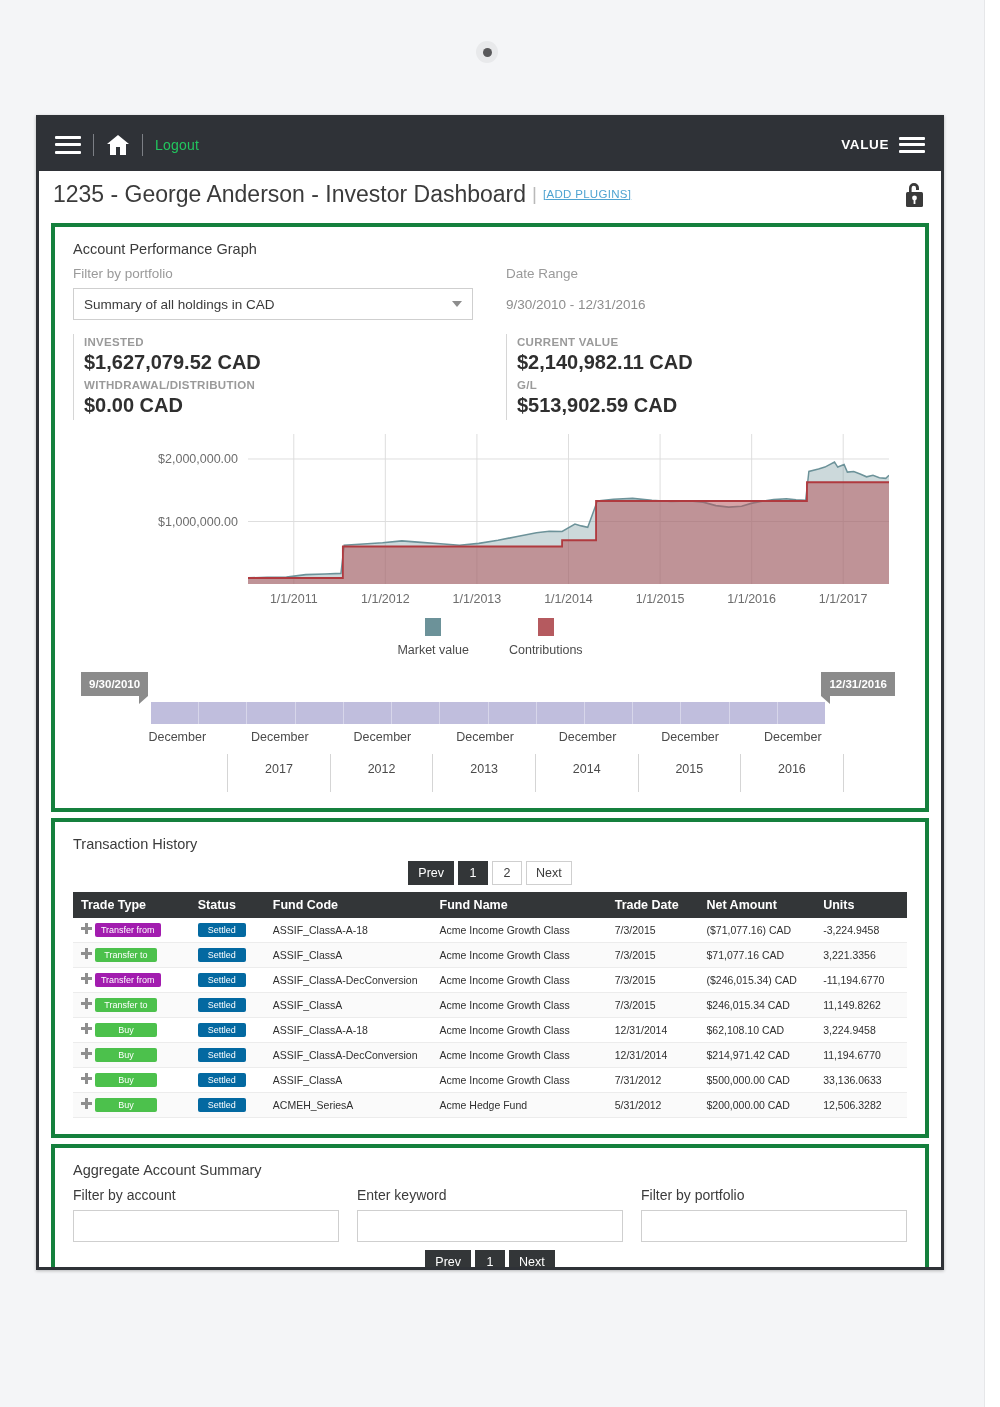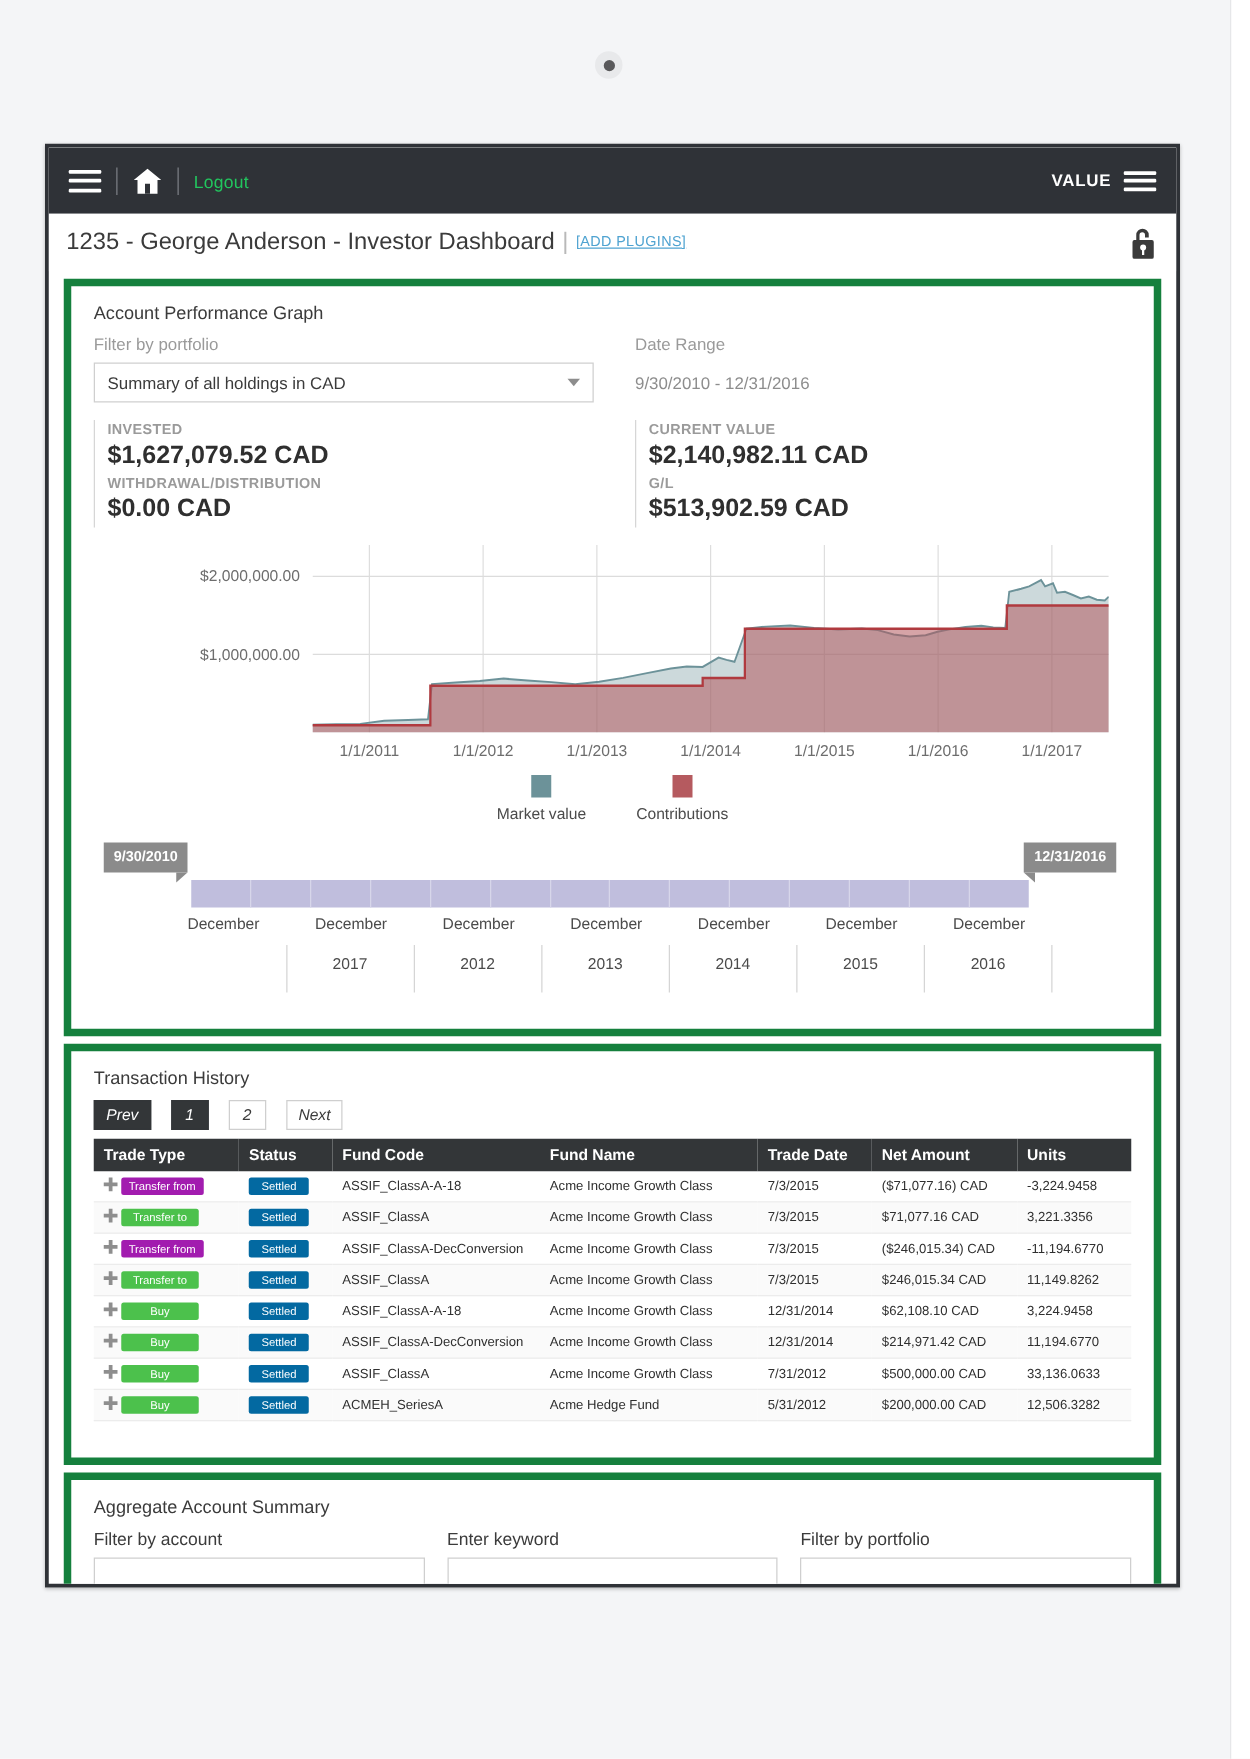--- a/index.html
+++ b/index.html
@@ -44,28 +44,28 @@
   .topbar-right{ margin-left:auto; display:flex; align-items:center; gap:10px;}
   .menu-label{ font-size:13.5px; font-weight:bold; letter-spacing:.6px;}
   .hamb2{ width:26px; height:16px; display:flex; flex-direction:column; justify-content:space-between;}
   .hamb2 span{ display:block; height:3px; background:#fff; border-radius:1px;}
 
   
   .titlebar{
     height:46px; display:flex; align-items:center; padding:0 14px 0 14px;
     background:#fff; position:relative;
   }
-  .ptitle{ font-size:19px; color:#3b3b3b; font-weight:400;}
+  .ptitle{ font-size:23px; color:#3b3b3b; font-weight:400;}
   .tsep{ color:#b9b9b9; margin:0 6px; font-size:19px;}
   .addplug{ font-size:11.5px; color:#4fa3d1; text-decoration:underline; letter-spacing:.3px; cursor:pointer;}
   .lock{ margin-left:auto; width:26px; height:30px; position:relative; }
 
   .panel{
-    margin:6px 12px 0 12px; border:6px solid #15803d; background:#fff;
-    padding:14px 18px 29px 18px; position:relative;
+    margin:6px 12px 0 12px; border:4px solid #15803d; background:#fff;
+    padding:14px 18px 16px 18px; position:relative;
   }
   .panel-title{ font-size:14.5px; color:#3b3b3b; margin-bottom:9px;}
 
   .flt-label{ font-size:13.5px; color:#9a9a9a; margin-bottom:7px;}
   .row2{ display:flex; }
   .col-left{ width:415px; }
   .col-right{ flex:1; padding-left:18px;}
   .select{
     width:400px; height:32px; border:1px solid #cfcfcf; background:#fff;
     display:flex; align-items:center; padding:0 10px; font-size:13.5px; color:#3b3b3b;
@@ -112,21 +112,21 @@
   }
   .tl-track div{ flex:1; border-right:1px solid #d7d6ea;}
   .tl-track div:last-child{ border-right:none;}
   .tl-months{ position:absolute; top:58px; left:0; right:0; height:20px;}
   .tl-month{ position:absolute; font-size:12.5px; color:#4b4b4b; transform:translateX(-50%);}
   .tl-years{ position:absolute; top:82px; left:0; right:0; height:38px;}
   .tl-year{ position:absolute; font-size:12.5px; color:#4b4b4b; transform:translateX(-50%); top:8px;}
   .tl-ytick{ position:absolute; top:0; width:1px; height:38px; background:#d5d5d5;}
 
   
-  .pager{ display:flex; justify-content:flex-start; gap:16px; margin:8px 0 7px 0;font-style:italic;}
+  .pager{ display:flex; justify-content:center; gap:4px; margin:8px 0 7px 0;}
   .pg{
     min-width:30px; height:24px; padding:0 9px; font-size:12.5px;
     display:flex; align-items:center; justify-content:center; cursor:pointer;
     border:1px solid #cfcfcf; background:#fff; color:#3b3b3b;
   }
   .pg.dark{ background:#333638; color:#fff; border-color:#333638;}
 
   table{ width:100%; border-collapse:collapse;}
   thead th{
     background:#333638; color:#fff; font-size:12.5px; font-weight:bold;

